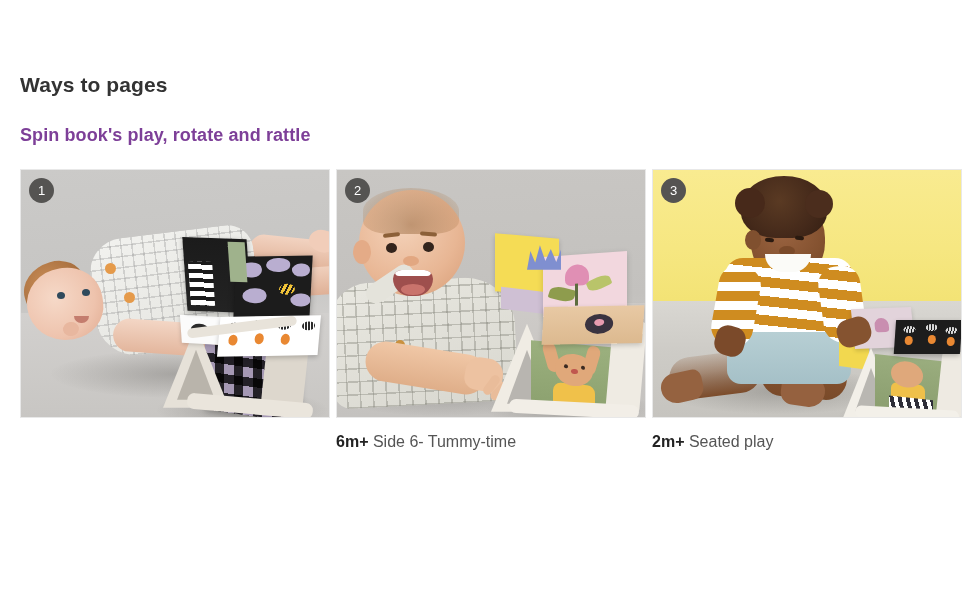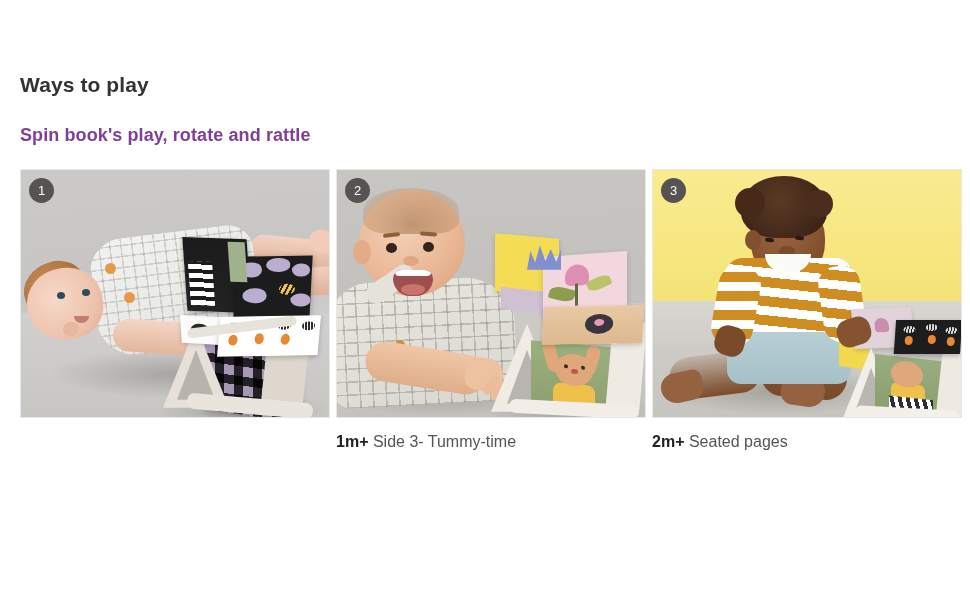--- a/index.html
+++ b/index.html
@@ -635,21 +635,21 @@
   .shadow-soft {
     position: absolute; border-radius: 50%;
     background: radial-gradient(ellipse, rgba(80,78,74,.30) 0%, rgba(80,78,74,0) 72%);
   }
 </style>
 </head>
 <body>
 
 <div class="ways-section">
 
-  <h2 class="section-title">Ways to play</h2>
+  <h2 class="section-title">Ways to pages</h2>
   <h3 class="section-subtitle">Spin book's play, rotate and rattle</h3>
 
   <div class="cards-row">
 
     <div class="play-card">
       <div class="card-photo">
         <div class="scene">
           <div class="bg-grey"></div>
           <div class="floor-grey"></div>
 
@@ -753,22 +753,22 @@
             <div class="t2-frame-r"></div>
             <div class="t2-tan">
               <div class="t2-mole"></div>
             </div>
             <div class="t2-base"></div>
           </div>
         </div>
         <div class="step-badge">2</div>
       </div>
       <div class="card-caption">
-        <span class="age">1m+</span>
-        <span class="desc">Side 3- Tummy-time</span>
+        <span class="age">6m+</span>
+        <span class="desc">Side 6- Tummy-time</span>
       </div>
     </div>
 
     <div class="play-card">
       <div class="card-photo">
         <div class="scene">
           <div class="bg-yellow"></div>
           <div class="floor-light"></div>
 
           <div class="shadow-soft" style="left:10px;top:198px;width:230px;height:46px;"></div>
@@ -812,18 +812,18 @@
               <div class="t3-car1" style="left:52px;top:17px;"></div>
             </div>
             <div class="t3-base"></div>
           </div>
           <div class="s3-hand-r"></div>
         </div>
         <div class="step-badge">3</div>
       </div>
       <div class="card-caption">
         <span class="age">2m+</span>
-        <span class="desc">Seated pages</span>
+        <span class="desc">Seated play</span>
       </div>
     </div>
 
   </div>
 </div>
 
 </body></html>

